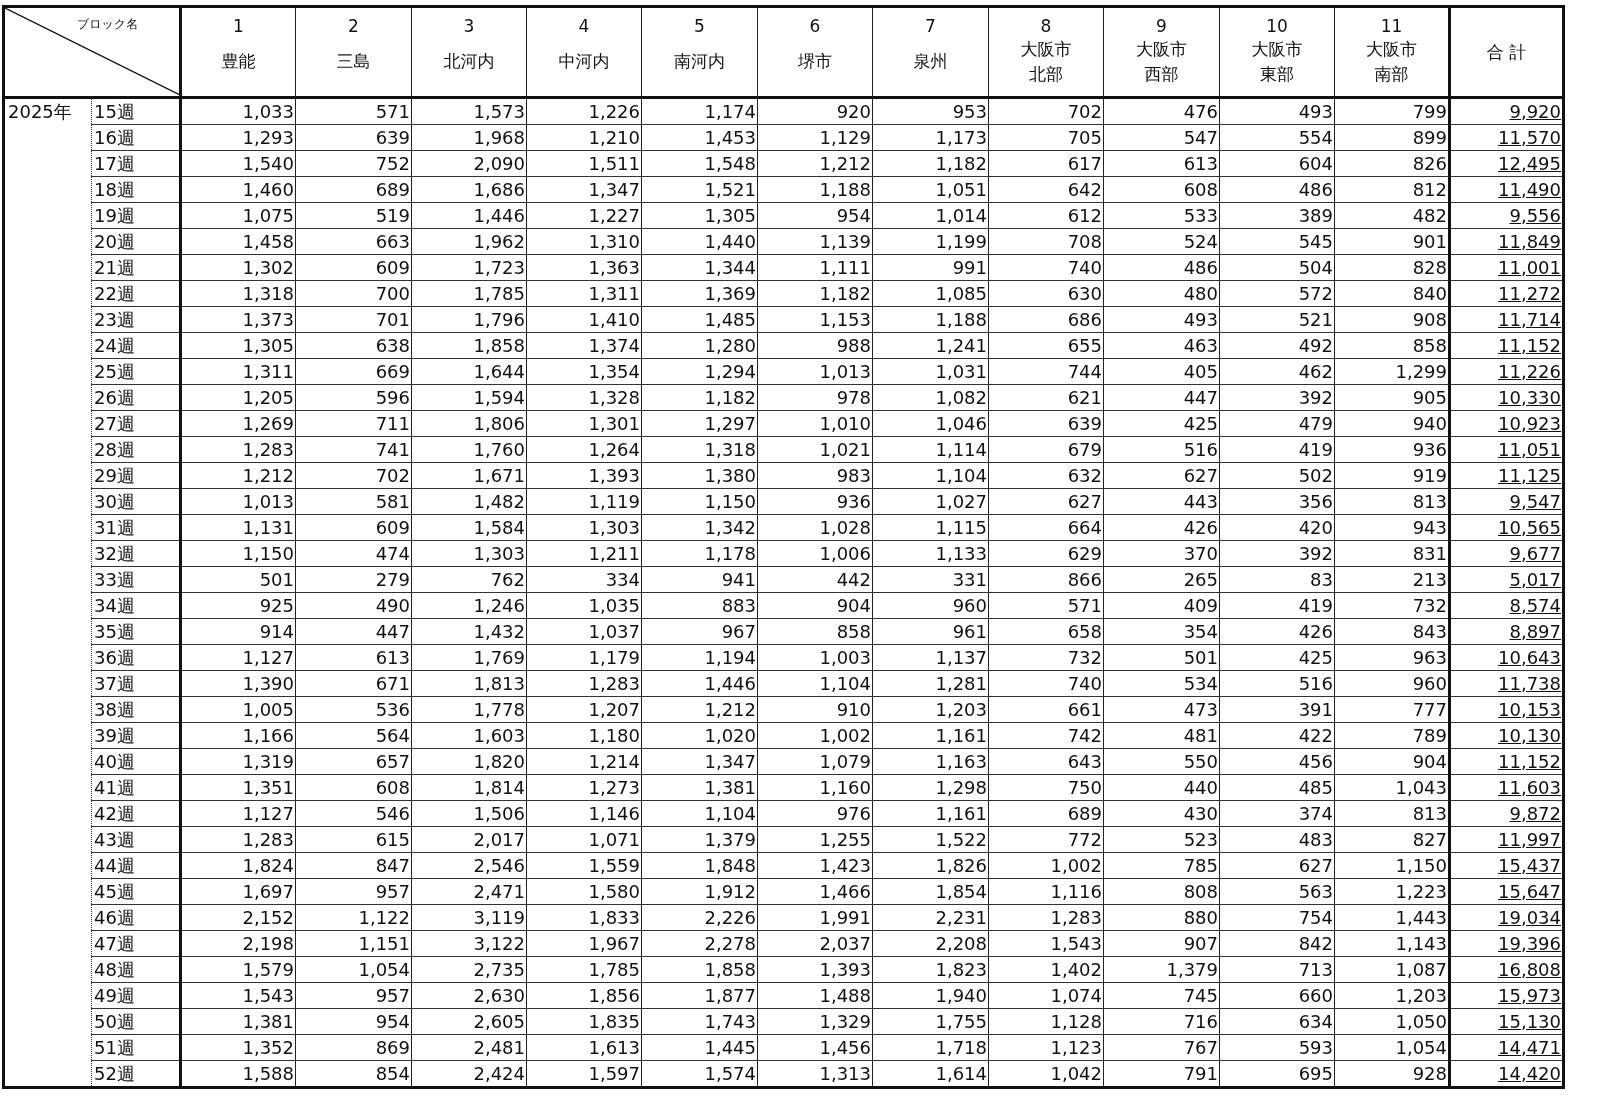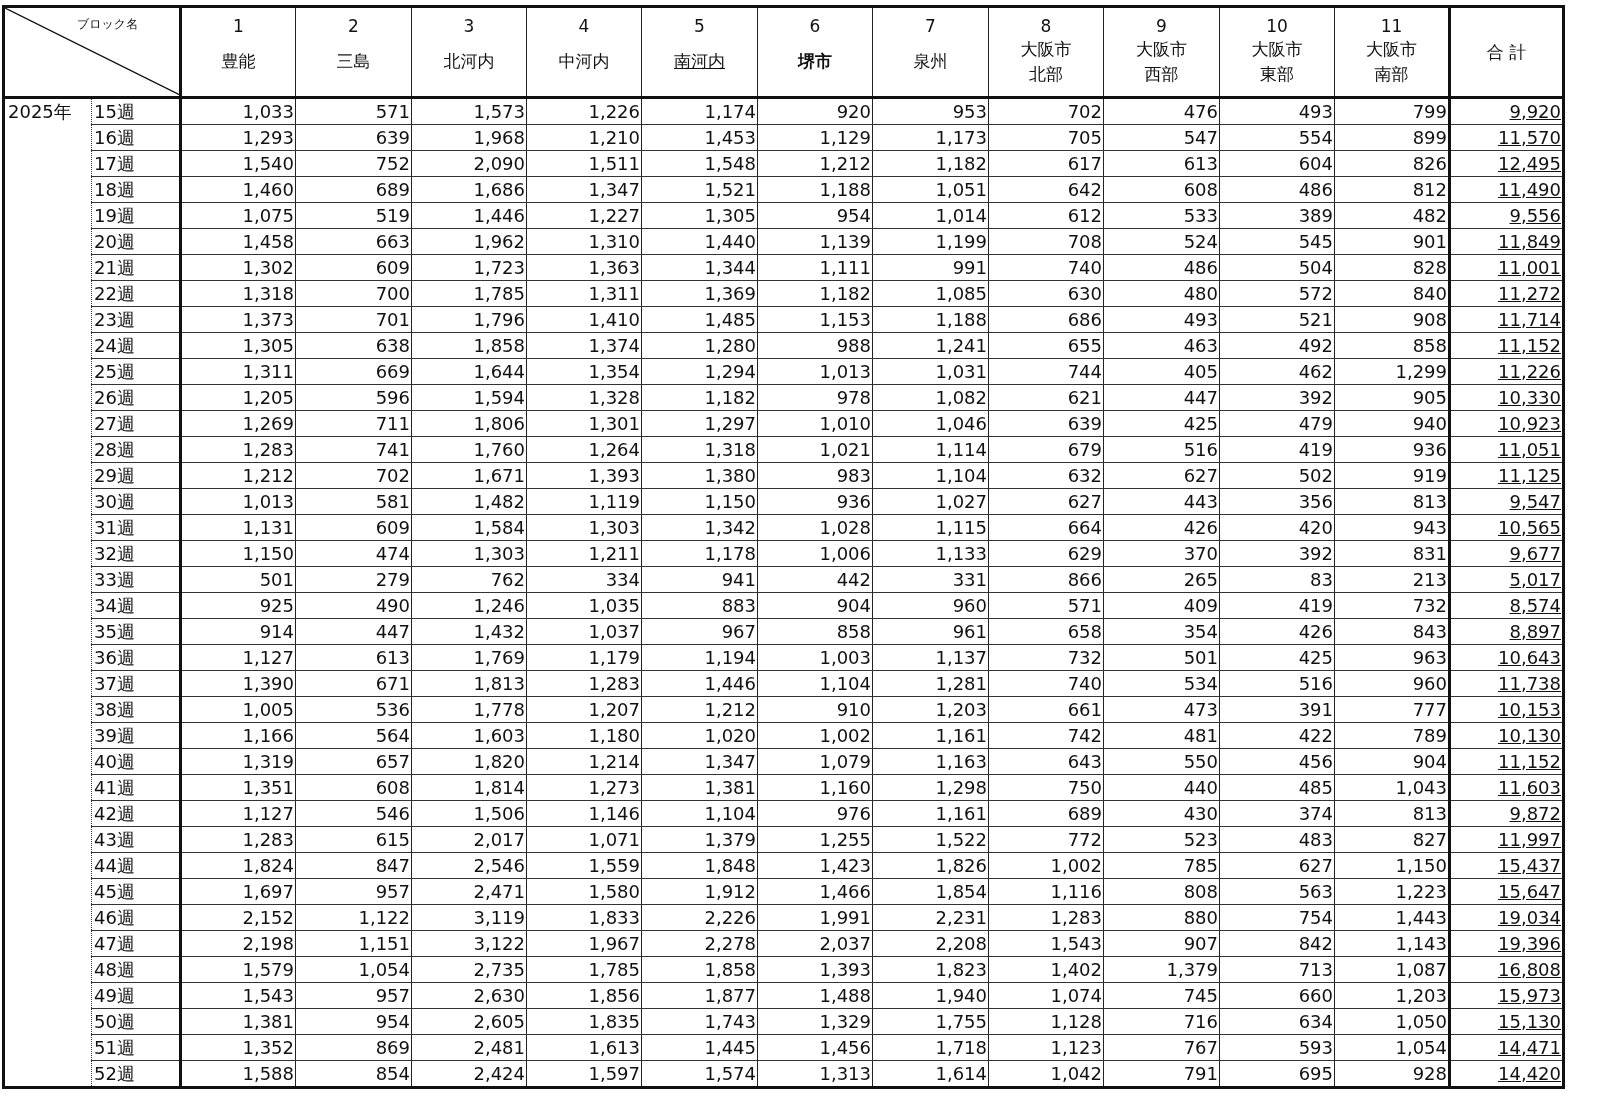--- a/index.html
+++ b/index.html
@@ -68,25 +68,25 @@
         <th class="hcell">
           <span class="hnum">3</span>
           <span class="hname" style="white-space: pre-line;">北河内</span>
         </th>
         <th class="hcell">
           <span class="hnum">4</span>
           <span class="hname" style="white-space: pre-line;">中河内</span>
         </th>
         <th class="hcell">
           <span class="hnum">5</span>
-          <span class="hname" style="white-space: pre-line; text-decoration: underline;">南河内</span>
+          <span class="hname" style="white-space: pre-line;">南河内</span>
         </th>
         <th class="hcell">
           <span class="hnum">6</span>
-          <span class="hname" style="white-space: pre-line; font-weight: bold;">堺市</span>
+          <span class="hname" style="white-space: pre-line;">堺市</span>
         </th>
         <th class="hcell">
           <span class="hnum">7</span>
           <span class="hname" style="white-space: pre-line;">泉州</span>
         </th>
         <th class="hcell">
           <span class="hnum">8</span>
           <span class="hname two" style="white-space: pre-line;">大阪市
 北部</span>
         </th>

